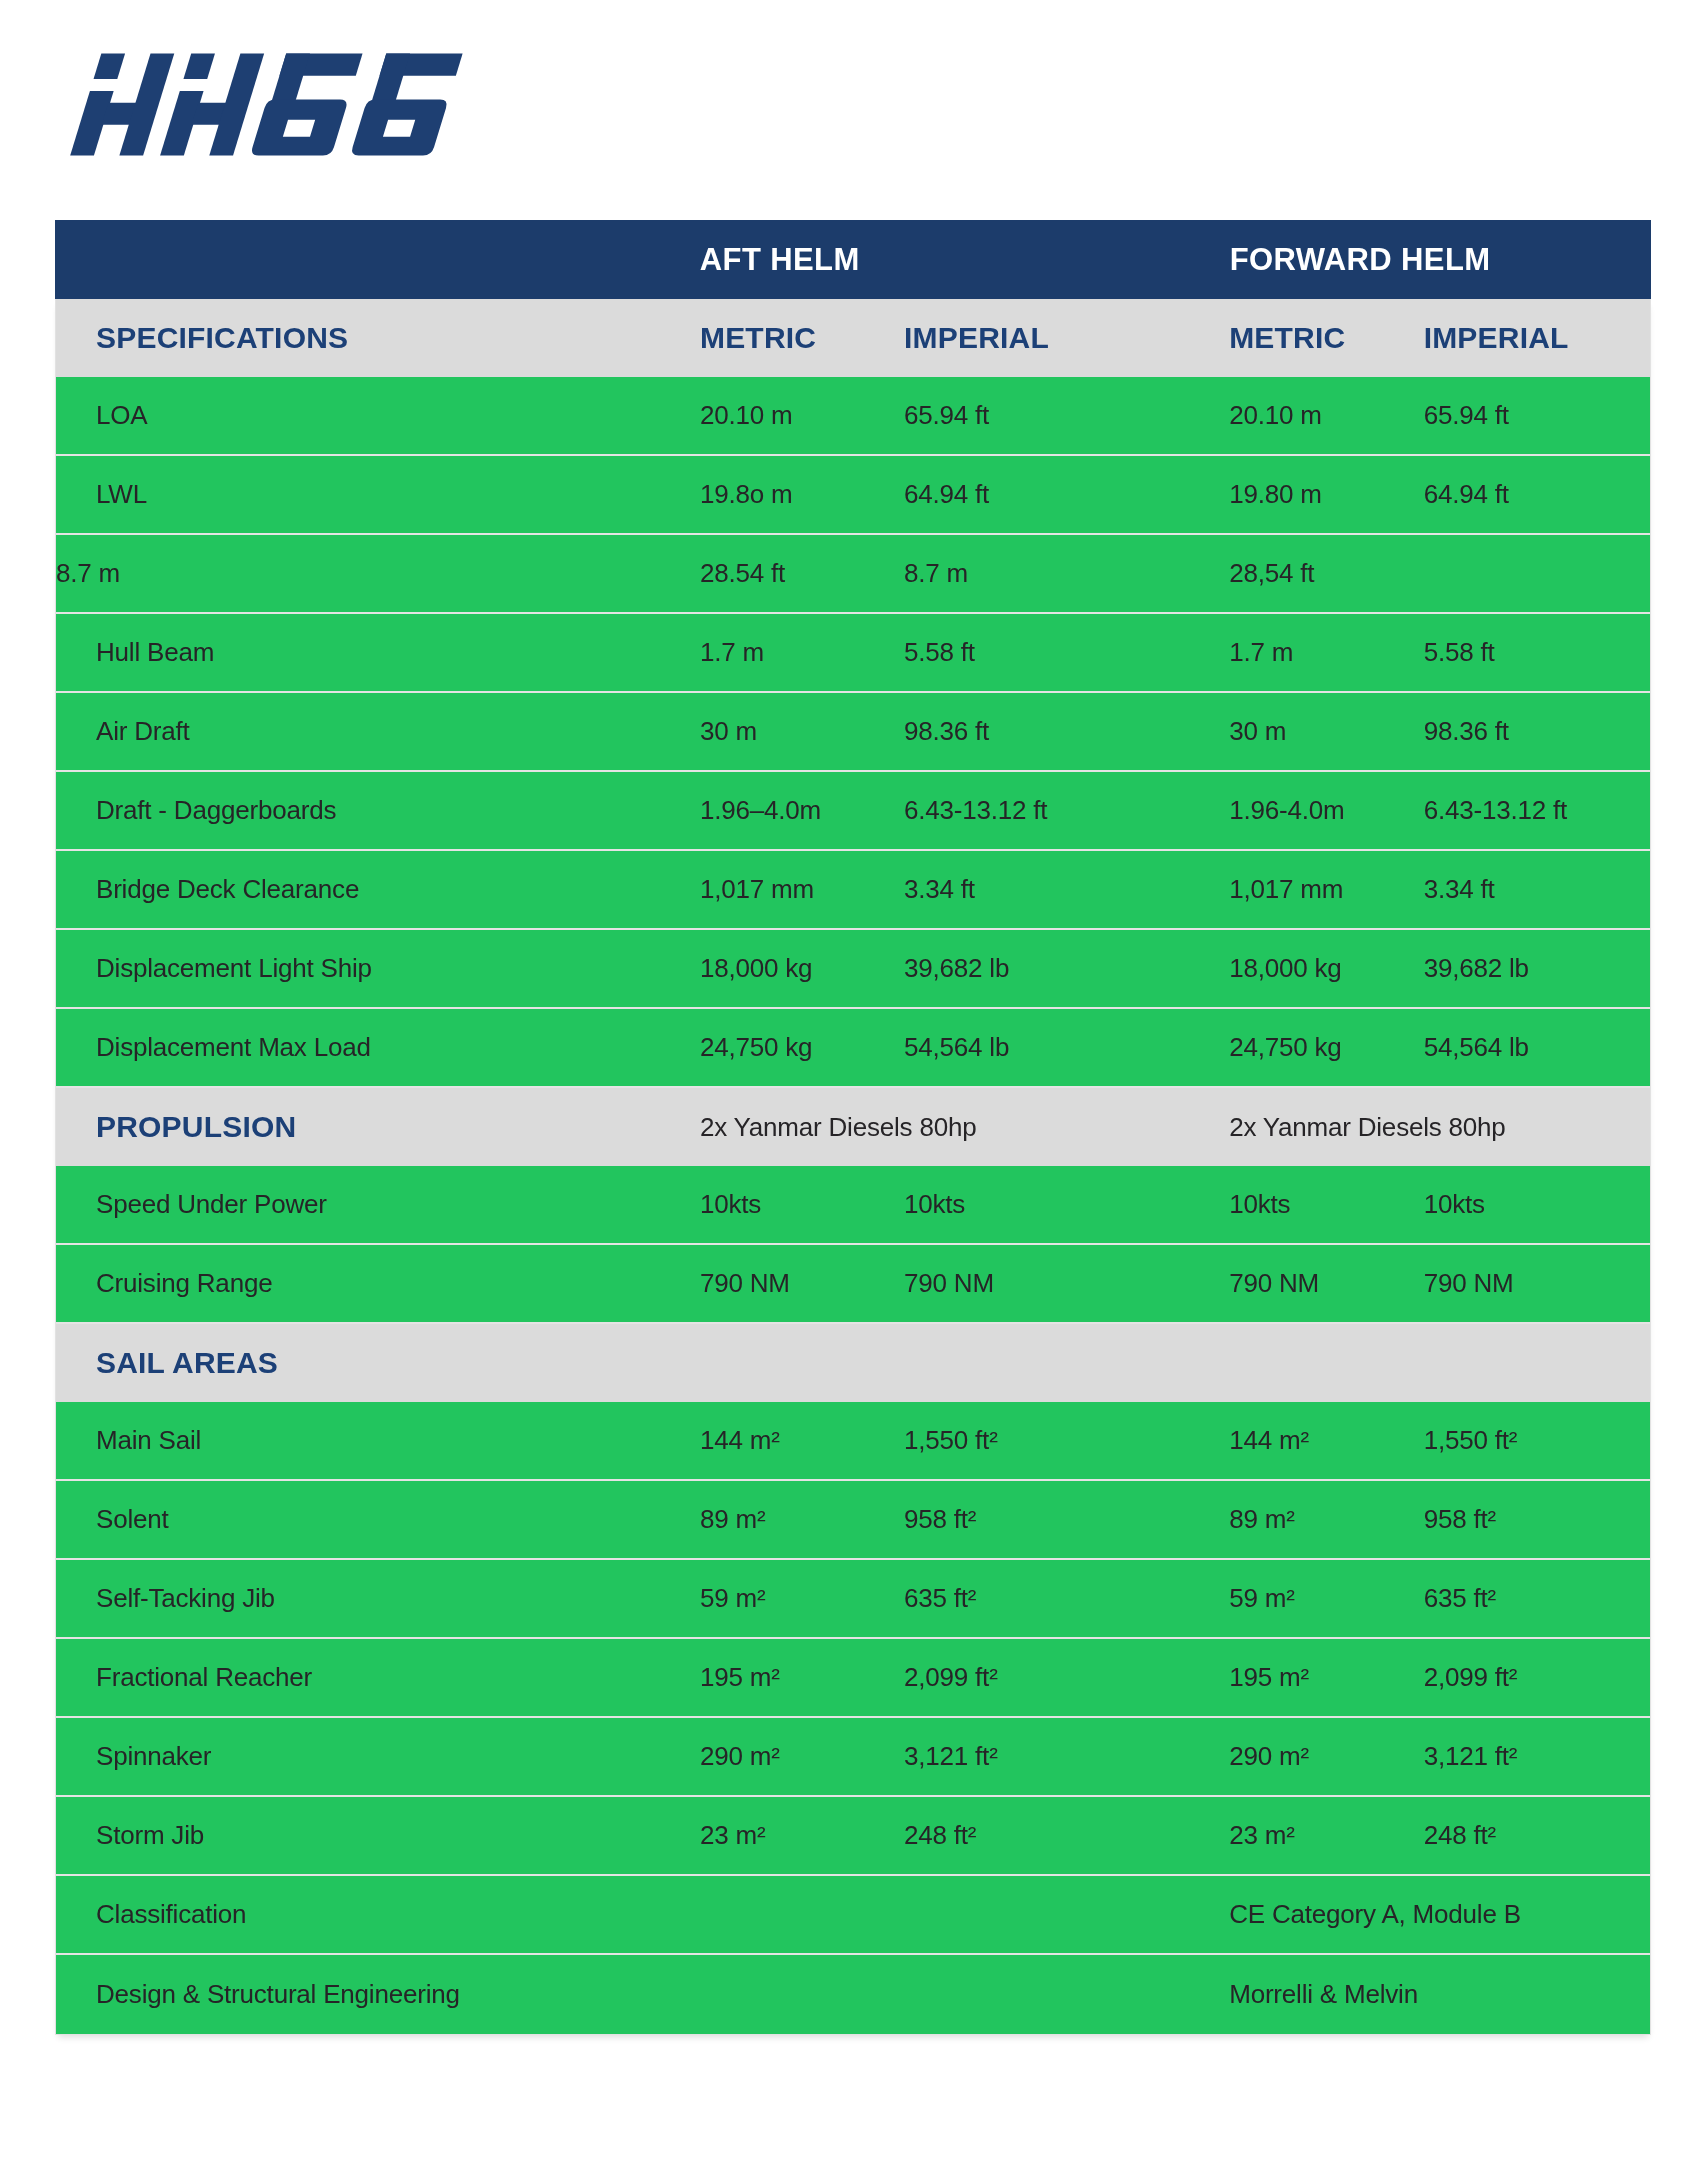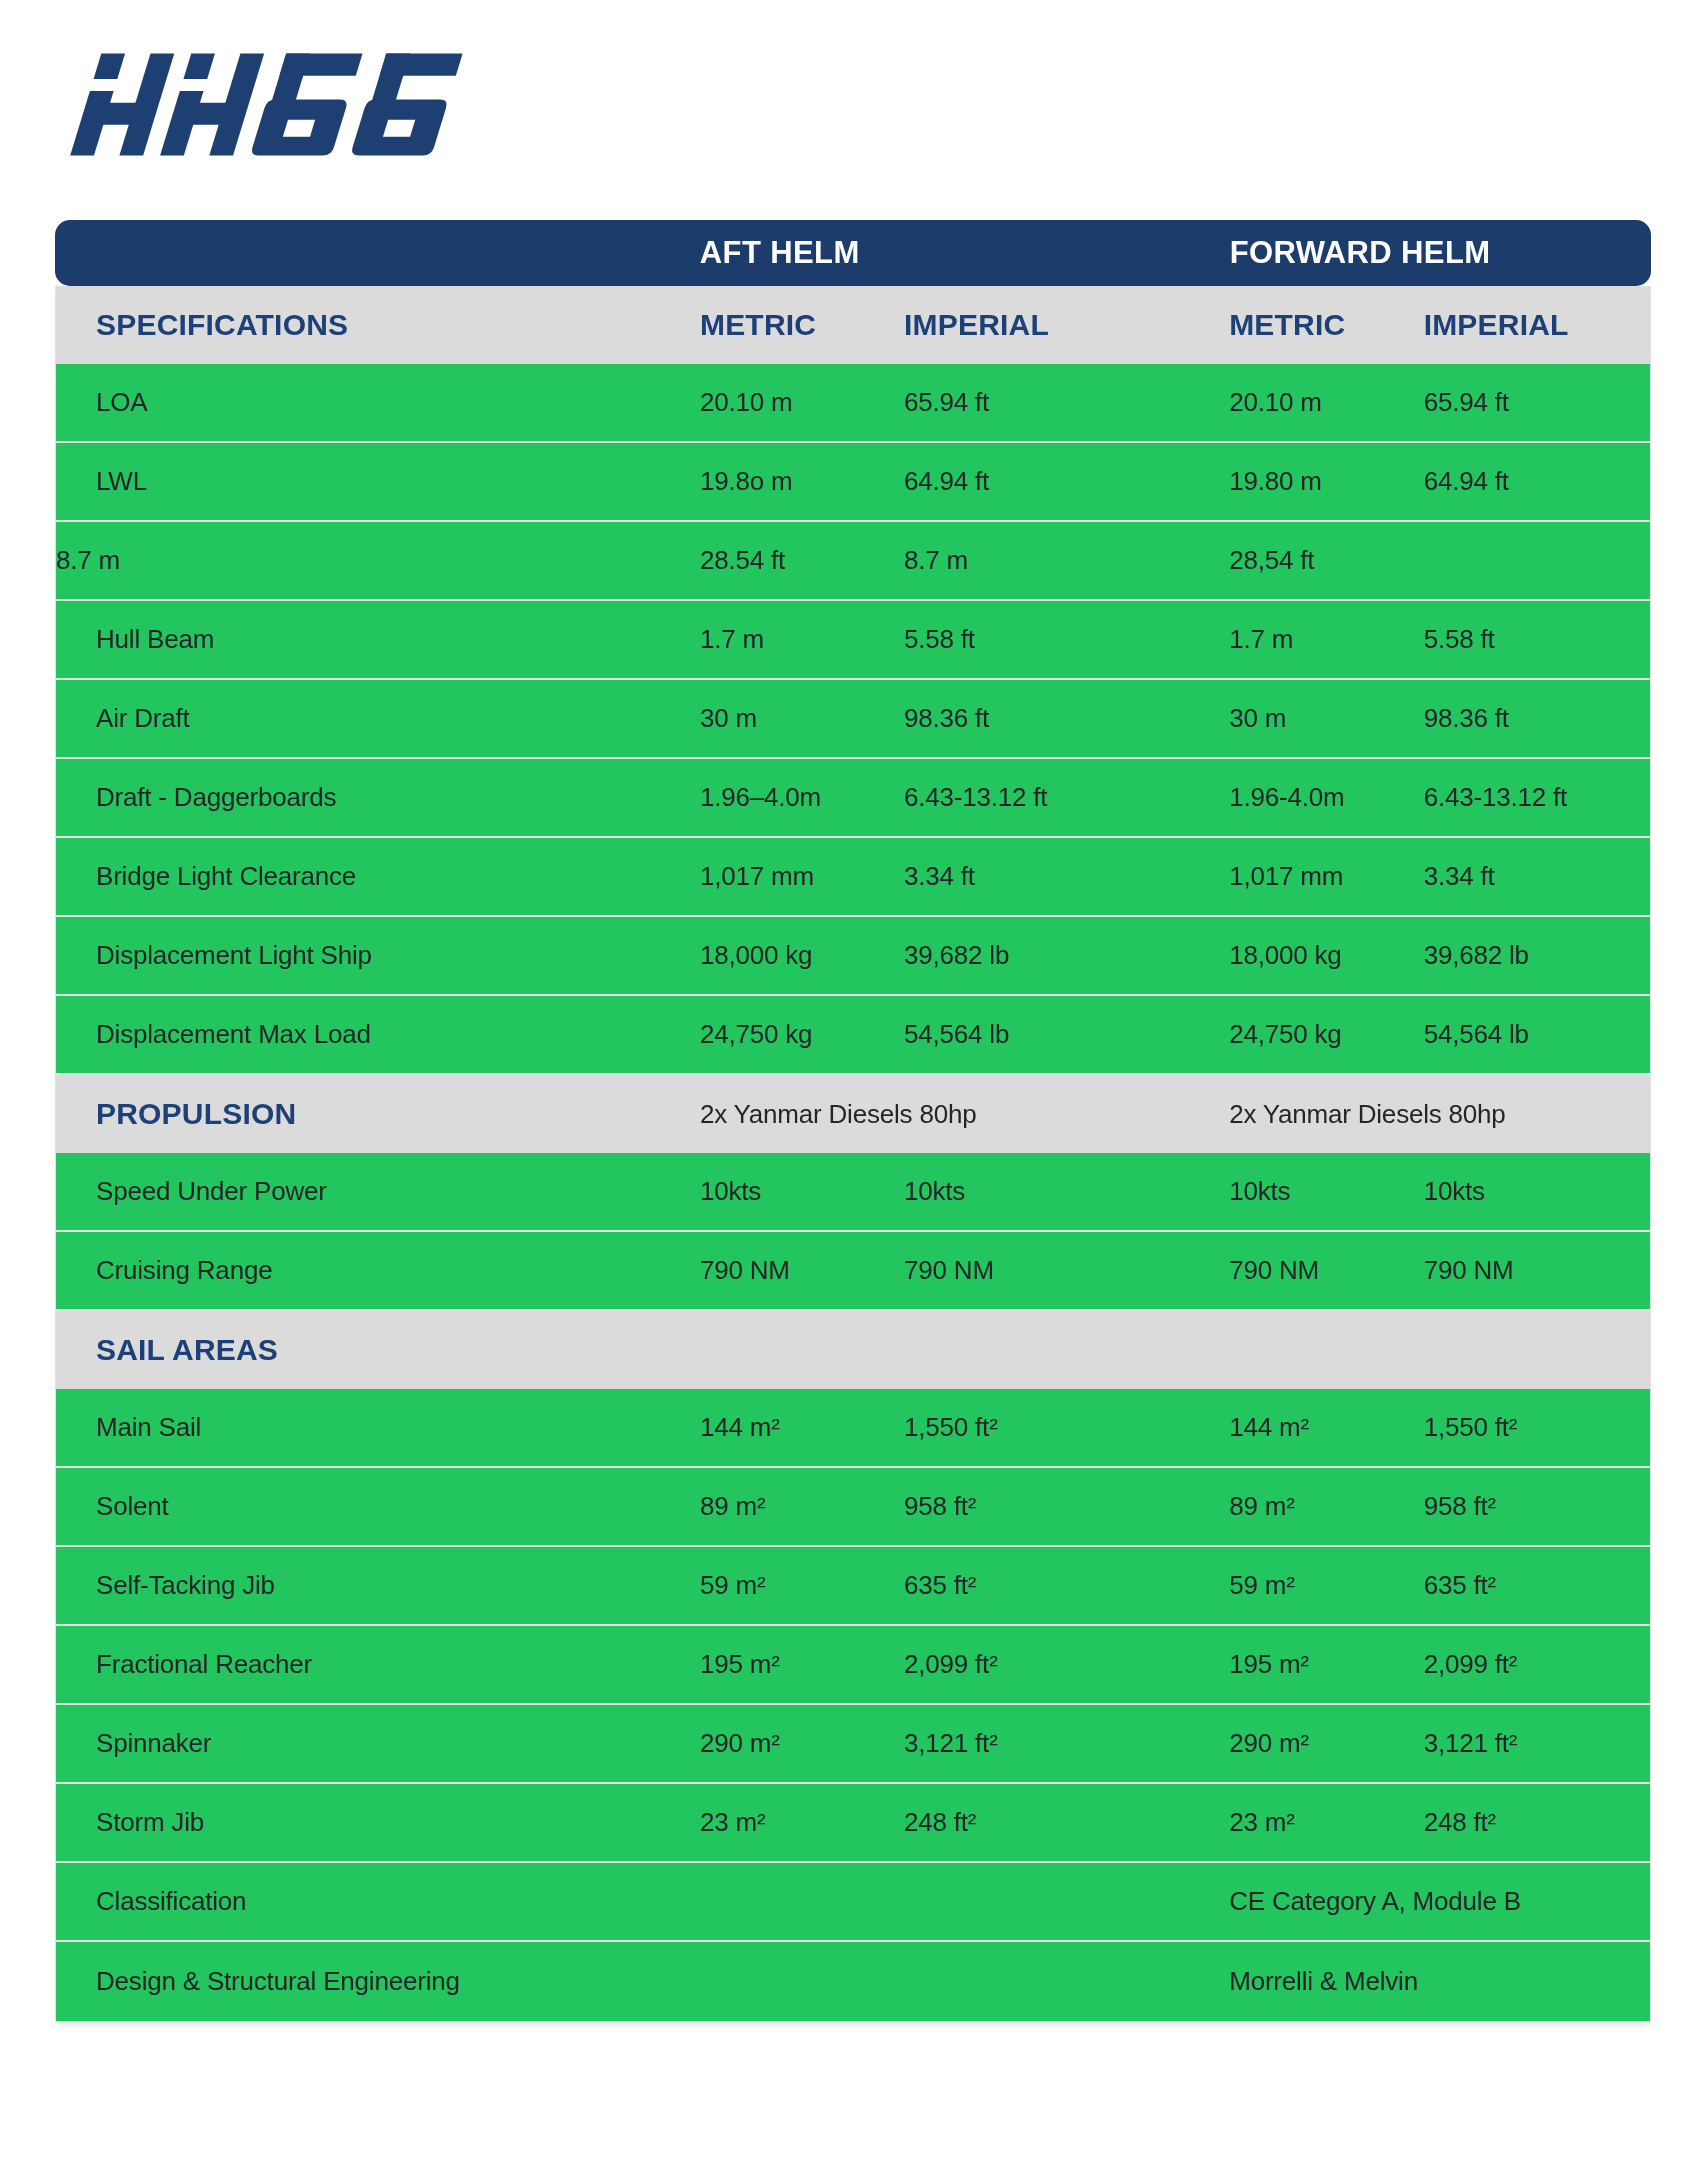--- a/index.html
+++ b/index.html
@@ -32,26 +32,25 @@
   }
   .logo svg { display: block; width: 100%; height: 100%; }
 
   .spec-table {
     position: absolute;
     left: 55px;
     top: 220px;
     width: 1596px;
   }
   .thead {
-    height: 66px;
+    height: 79px;
     background: var(--navy-band);
     display: grid;
     grid-template-columns: 40.4% 12.8% 20.4% 12.2% 14.2%;
     align-items: center;
-    border-radius: 15px;
   }
   .thead-cell {
     color: #ffffff;
     font-weight: bold;
     font-size: 31px;
     letter-spacing: 0.4px;
     white-space: nowrap;
   }
   .col-aft { grid-column: 2 / span 2; }
   .col-fwd { grid-column: 4 / span 2; }
@@ -177,21 +176,21 @@
           <div class="cell">98.36 ft</div>
         </div>
         <div class="row">
           <div class="cell cell-label">Draft - Daggerboards</div>
           <div class="cell">1.96–4.0m</div>
           <div class="cell">6.43-13.12 ft</div>
           <div class="cell">1.96-4.0m</div>
           <div class="cell">6.43-13.12 ft</div>
         </div>
         <div class="row">
-          <div class="cell cell-label">Bridge Light Clearance</div>
+          <div class="cell cell-label">Bridge Deck Clearance</div>
           <div class="cell">1,017 mm</div>
           <div class="cell">3.34 ft</div>
           <div class="cell">1,017 mm</div>
           <div class="cell">3.34 ft</div>
         </div>
         <div class="row">
           <div class="cell cell-label">Displacement Light Ship</div>
           <div class="cell">18,000 kg</div>
           <div class="cell">39,682 lb</div>
           <div class="cell">18,000 kg</div>

